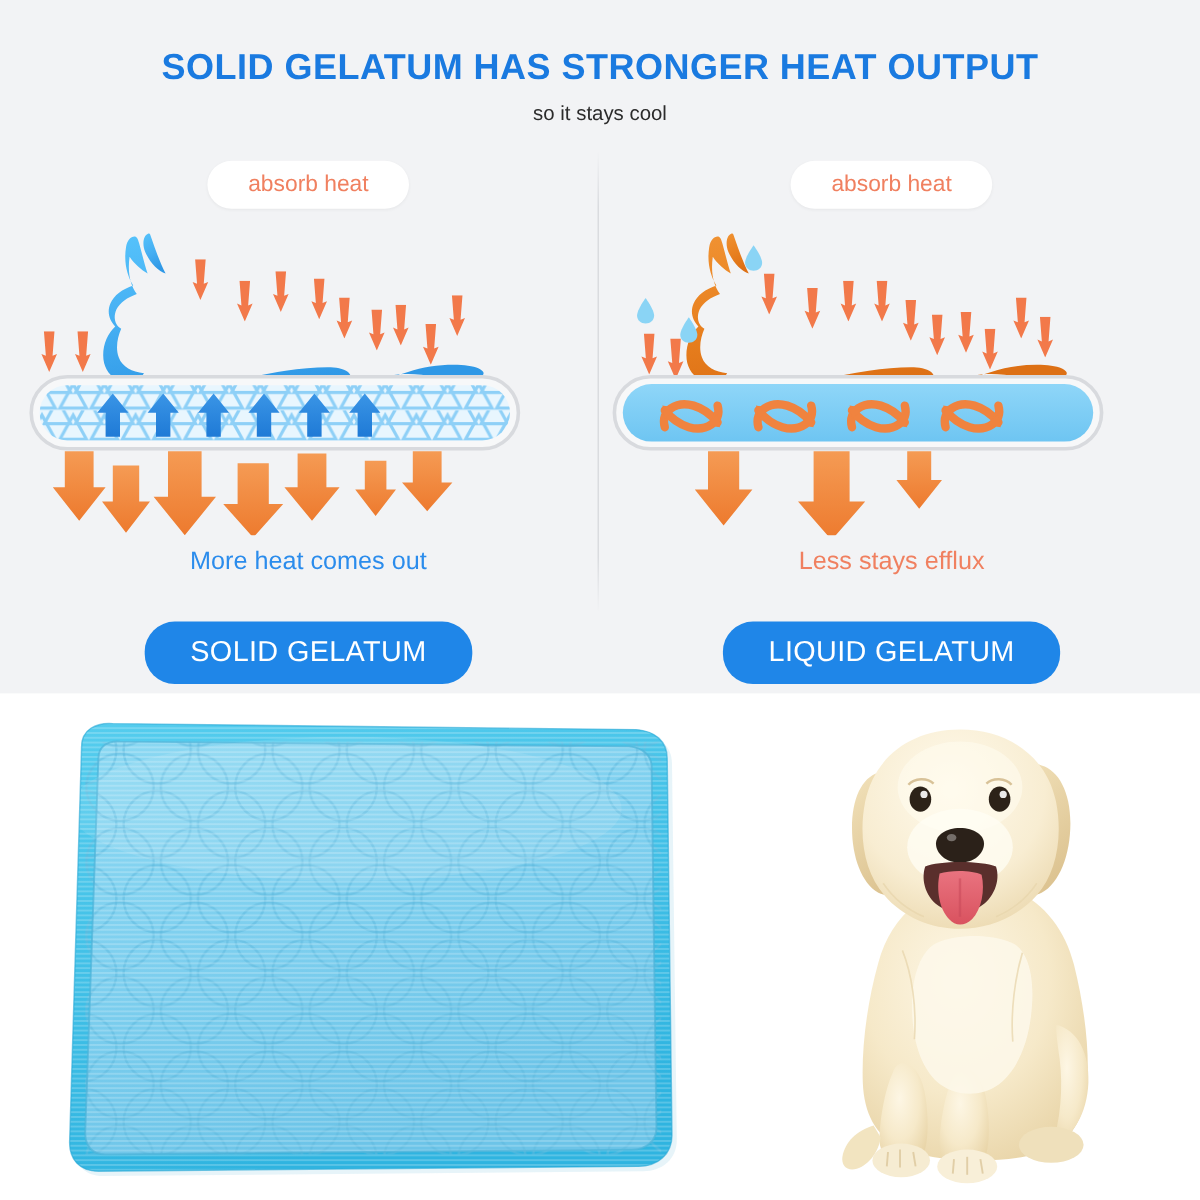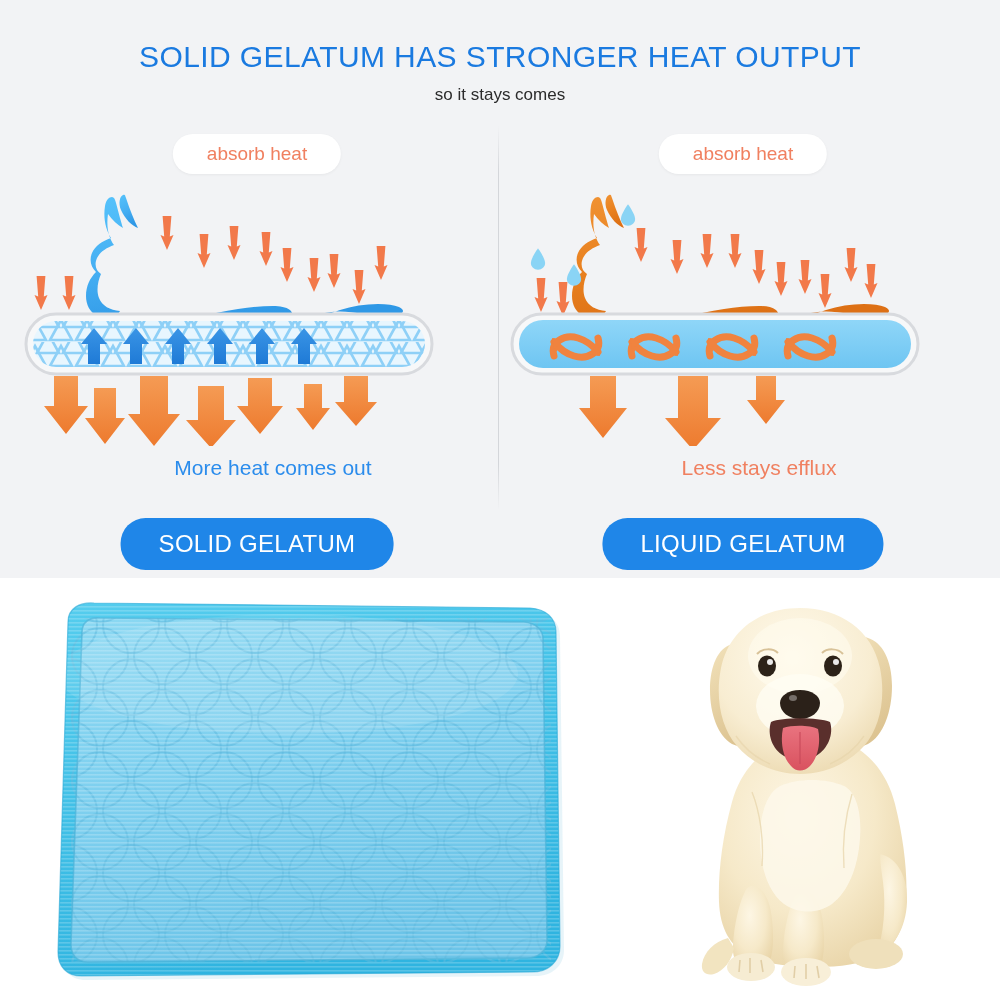--- a/index.html
+++ b/index.html
@@ -13,21 +13,21 @@
 
   
   #infographic {
     position: absolute; left: 0; top: 0;
     width: 1000px; height: 578px;
     background: #f2f3f5;
   }
   #title {
     position: absolute; top: 40px; left: 0; width: 1000px;
     text-align: center;
-    font-size: 30px; font-weight: normal;
+    font-size: 30px; font-weight: bold;
     letter-spacing: 0.4px;
     color: #1a7ae0;
     white-space: nowrap;
   }
   #subtitle {
     position: absolute; top: 85px; left: 0; width: 1000px;
     text-align: center;
     font-size: 17px; color: #2b2b2b;
   }
   #divider {
@@ -48,21 +48,21 @@
     font-size: 19px;
     color: #f08060;
     white-space: nowrap;
     box-shadow: 0 1px 3px rgba(0,0,0,0.05);
   }
 
   .stage { position: absolute; top: 60px; left: 0; width: 470px; height: 260px; }
   .stage svg { display: block; width: 470px; height: 260px; }
 
   .caption {
-    position: absolute; top: 330px; left: 16px; width: 470px;
+    position: absolute; top: 330px; left: 0; width: 470px;
     text-align: center; font-size: 21px;
   }
   .caption.blue   { color: #2b8cec; }
   .caption.orange { color: #f08060; }
 
   .gel-btn {
     position: absolute; top: 392px; left: 50%; transform: translateX(-50%);
     background: #1f86e8;
     color: #ffffff;
     border: none;
@@ -86,21 +86,21 @@
   #mat-photo svg, #puppy-photo svg { display: block; width: 100%; height: 100%; }
 </style>
 </head>
 <body>
 
 <div id="page">
 
   <div id="infographic">
 
     <div id="title">SOLID GELATUM HAS STRONGER HEAT OUTPUT</div>
-    <div id="subtitle">so it stays comes</div>
+    <div id="subtitle">so it stays cool</div>
     <div id="divider"></div>
 
     <div class="panel" id="panel-left">
 
       <div class="pill-absorb">absorb heat</div>
 
       <div class="stage">
         <svg viewBox="0 0 470 260" xmlns="http://www.w3.org/2000/svg">
           <defs>
             <linearGradient id="dogCool" x1="0" y1="0" x2="0.3" y2="1">

